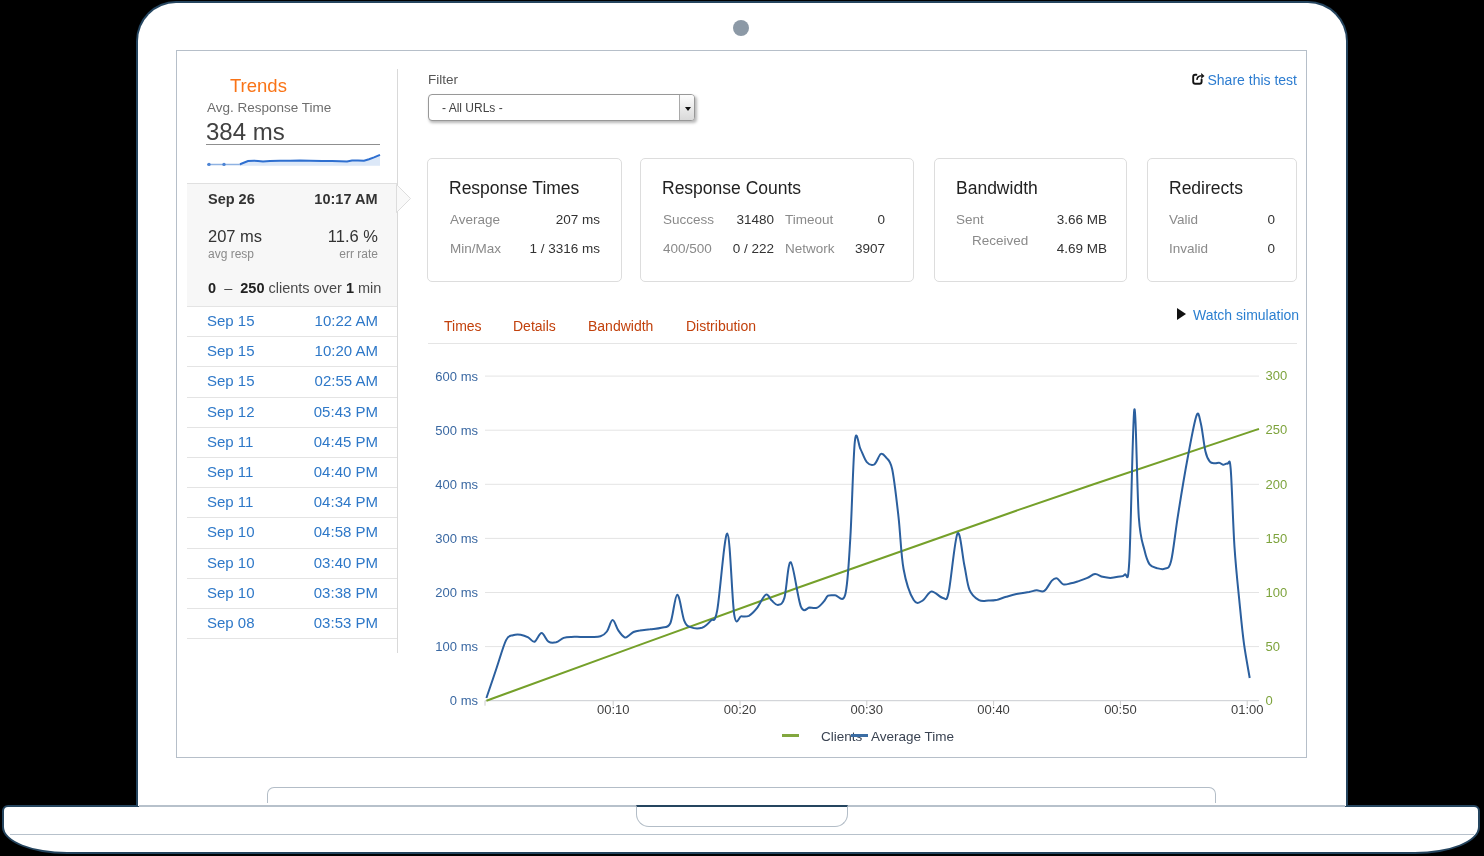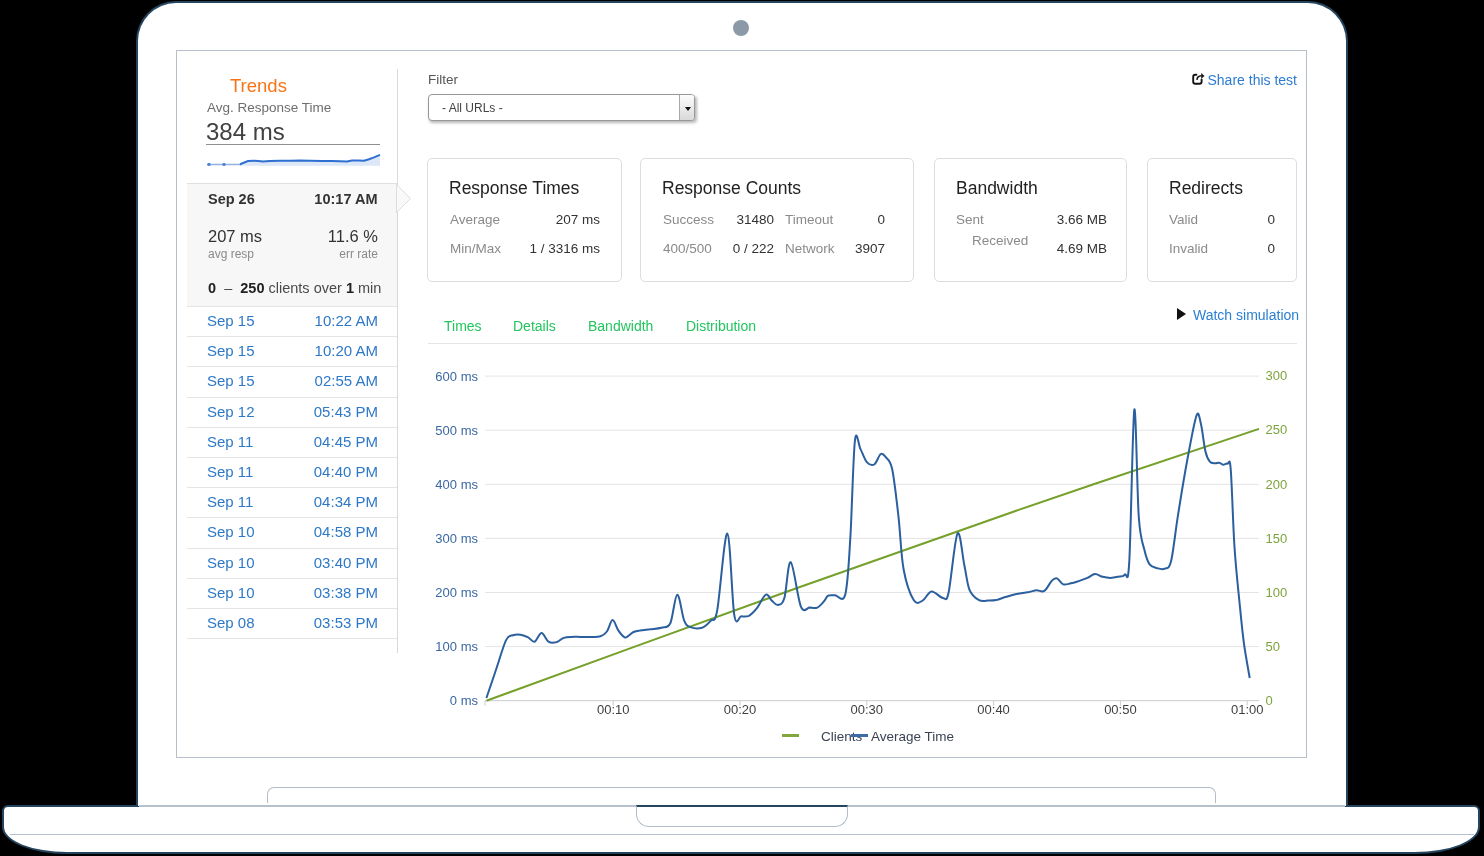--- a/index.html
+++ b/index.html
@@ -37,21 +37,21 @@
   #select .btn{position:absolute;right:0;top:0;width:14px;height:100%;border-left:1px solid #a9a9a9;background:linear-gradient(#fdfdfd,#d9d9d9);border-radius:0 3px 3px 0;}
   #select .tri{position:absolute;right:3.5px;top:11.5px;width:0;height:0;border-left:3.5px solid transparent;border-right:3.5px solid transparent;border-top:4.5px solid #111;}
   #share{left:1192px;top:71px;}
   #sharetxt{right:187px;top:72px;font-size:14px;color:#2c7cd0;}
   
   .card{position:absolute;top:158px;height:124px;border:1px solid #ddd;border-radius:5px;box-sizing:border-box;background:#fff;}
   .ct{position:absolute;left:21px;top:19px;font-size:17.5px;color:#222;}
   .cl{position:absolute;font-size:13.5px;color:#8a8a8a;top:0;}
   .cv{position:absolute;font-size:13.5px;color:#333;top:0;text-align:right;}
   
-  .tab{position:absolute;top:317.5px;font-size:14px;color:#22c55e;}
+  .tab{position:absolute;top:317.5px;font-size:14px;color:#c2410c;}
   #tabline{left:428px;top:343px;width:869px;height:0;border-top:1px solid #e5e5e5;}
   #watch{left:1193px;top:307px;font-size:14px;color:#2b7fd0;}
   #playtri{left:1177px;top:308px;width:0;height:0;border-top:6px solid transparent;border-bottom:6px solid transparent;border-left:9px solid #111;}
   #legClients{left:803px;top:728.5px;font-size:13.5px;color:#3a4352;margin-left:18px;}
   #legAvg{left:871px;top:728.5px;font-size:13.5px;color:#3a4352;}
   .dash{position:absolute;top:734px;width:17px;height:3px;}
 </style>
 </head>
 <body>
   <div id="base" class="abs"></div>

